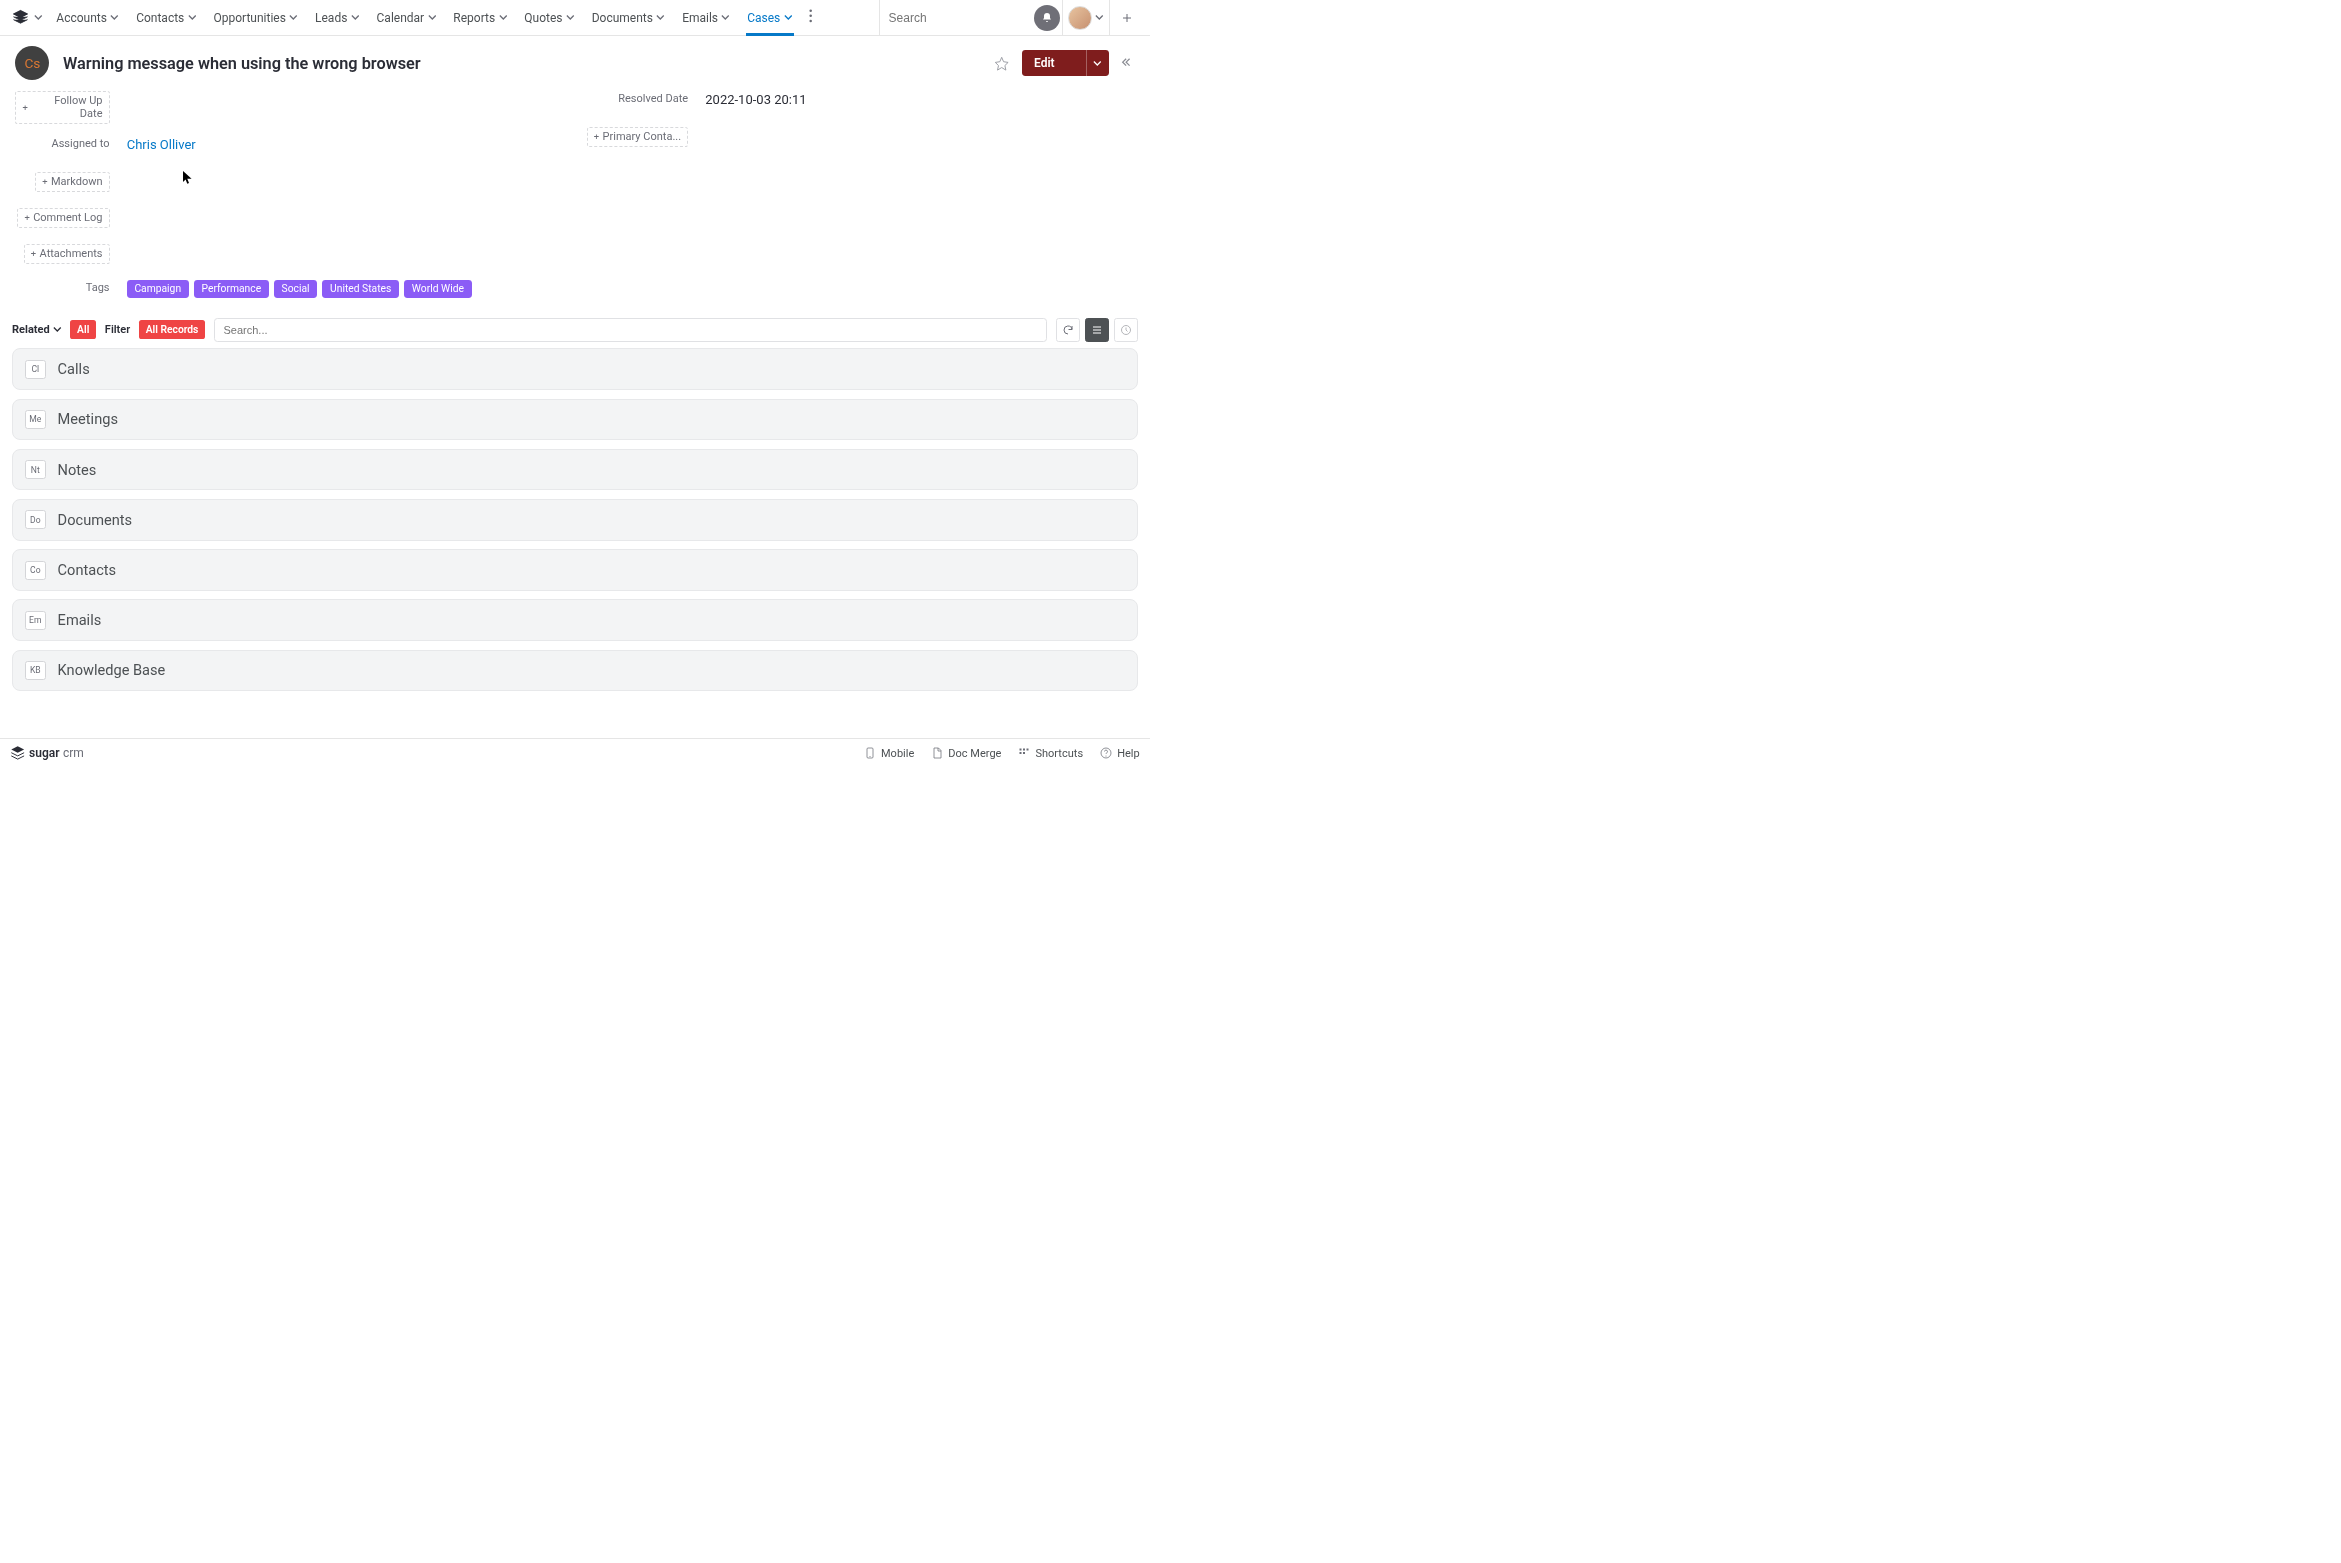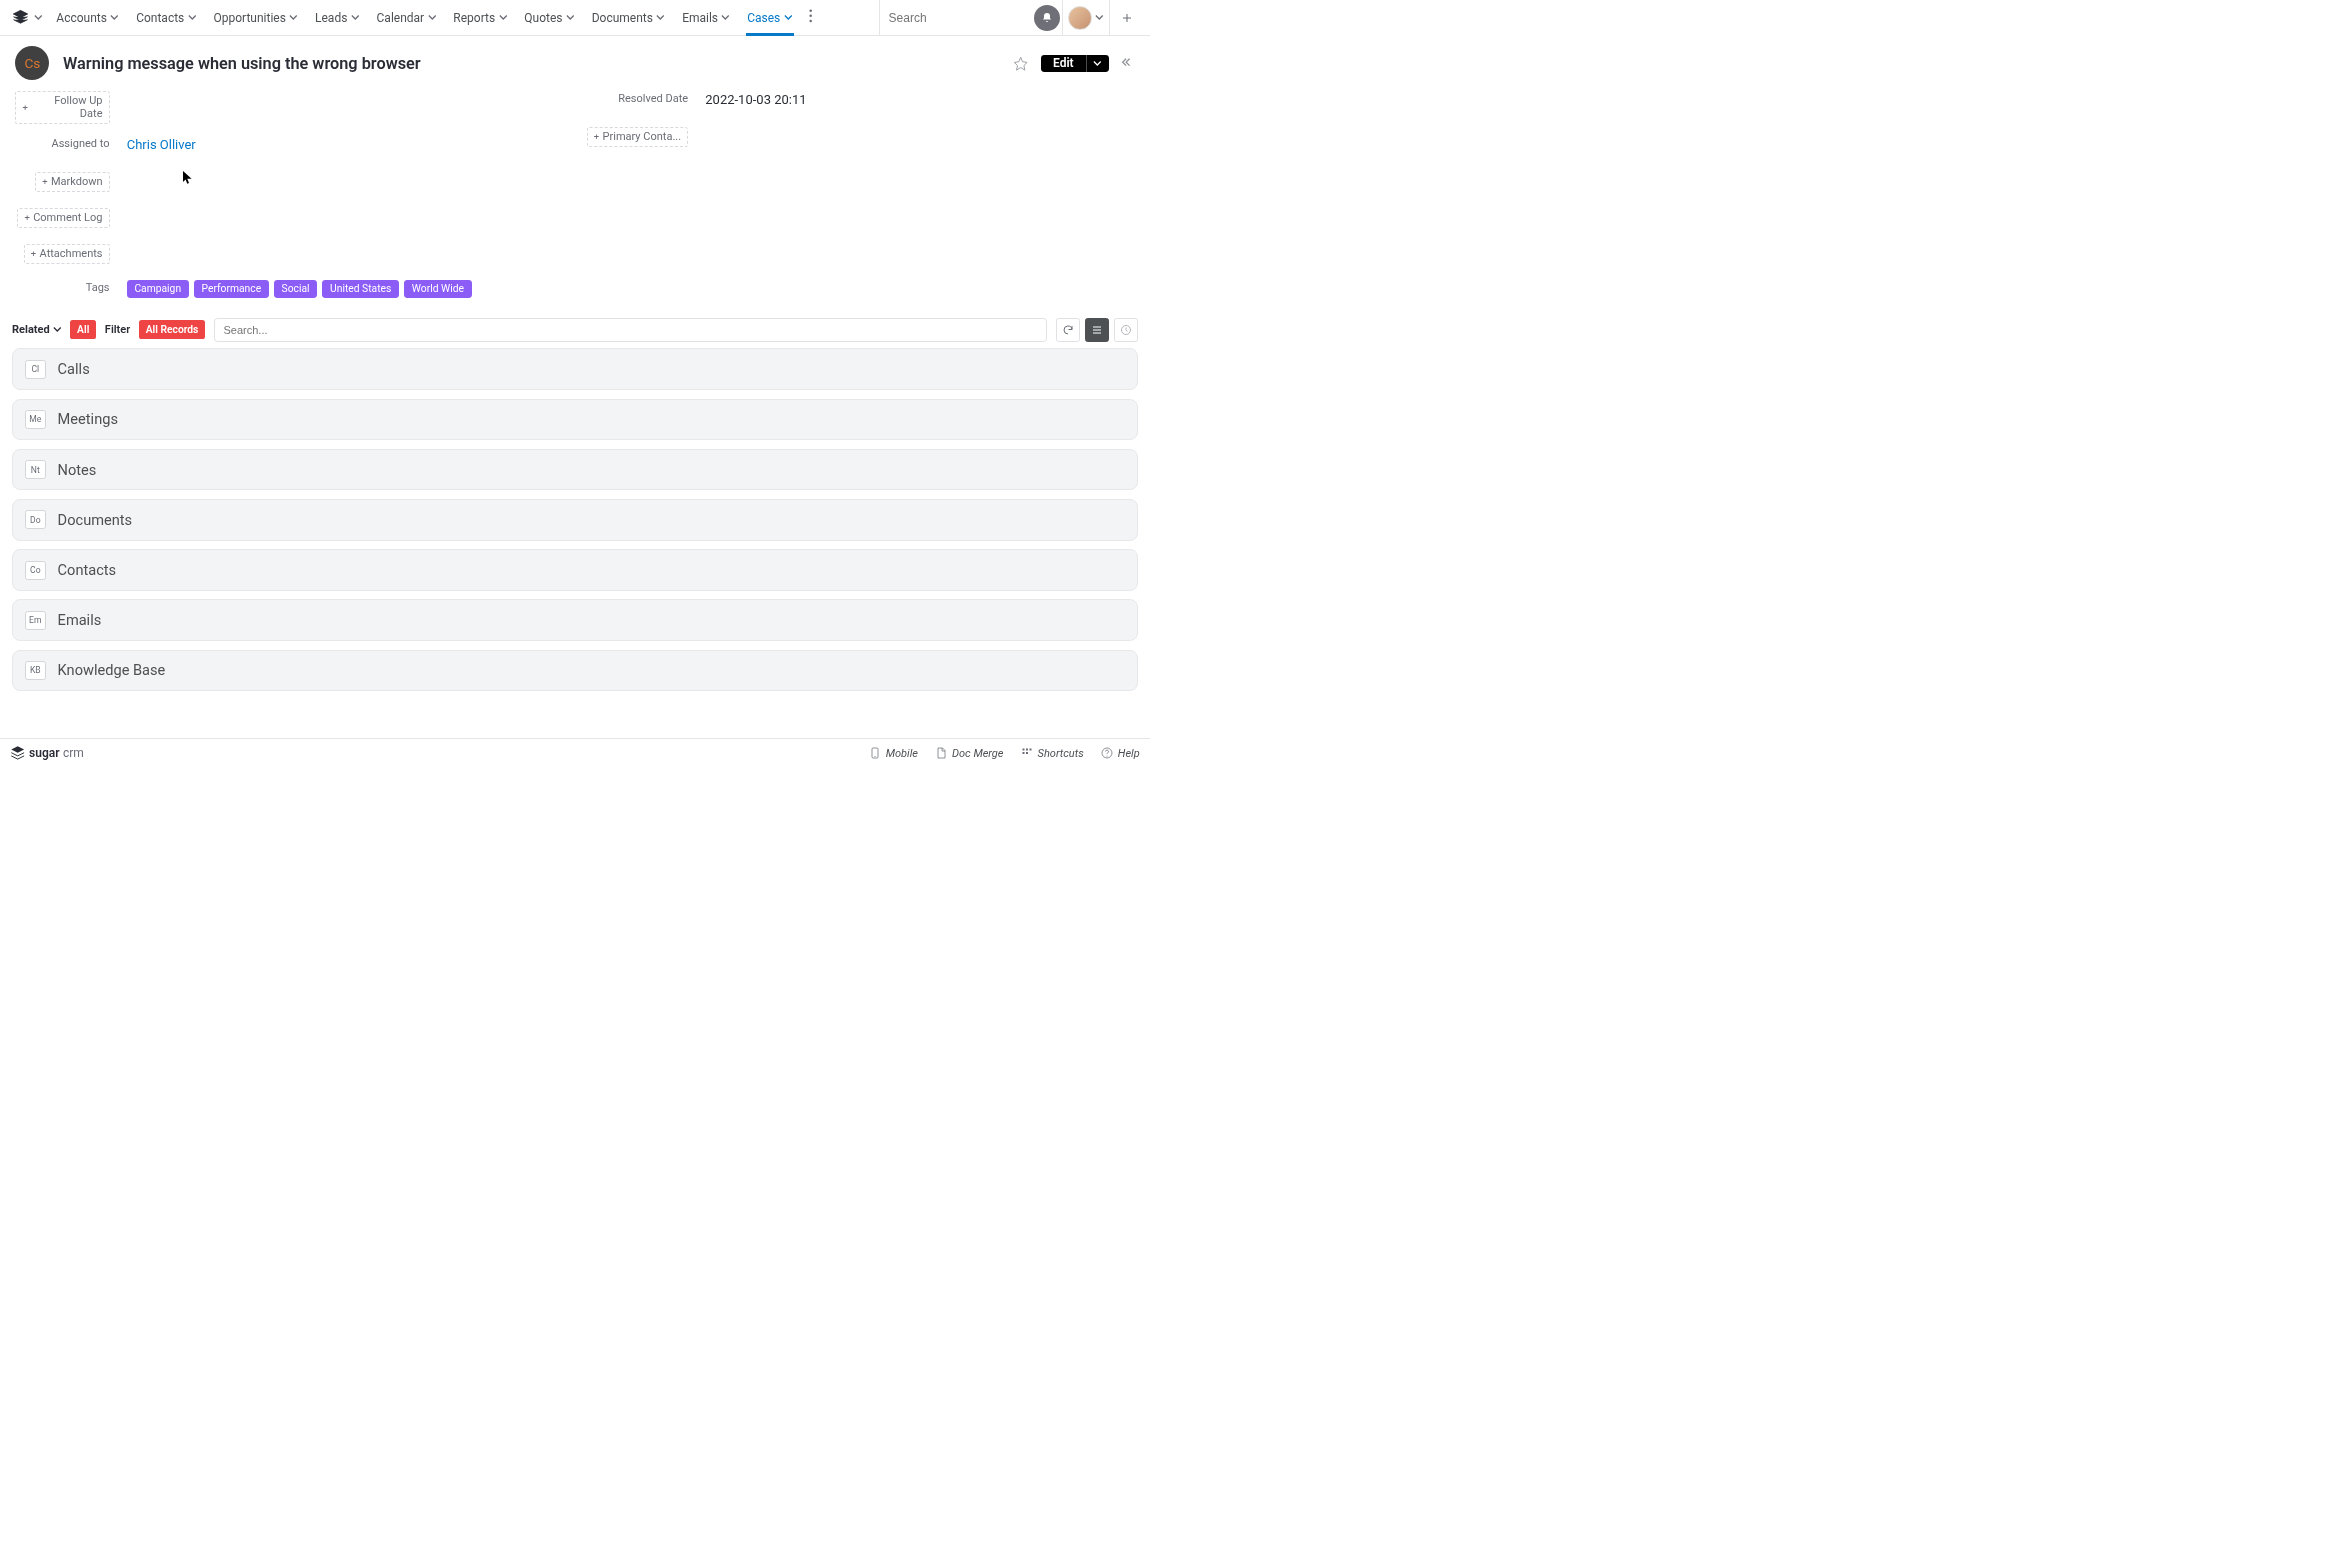--- a/index.html
+++ b/index.html
@@ -150,28 +150,29 @@
     align-items: center;
     gap: 8.6px;
   }
   .star-btn {
     width: 24px; height: 24px;
     display: flex; align-items: center; justify-content: center;
     cursor: pointer;
     color: #9a9ca3;
   }
   .edit-btn {
-    background: #000000;
+    background: #7f1d1d;
     color: #fff;
     border-radius: 3.4px;
-    height: 17px;
+    height: 26px;
     display: flex; align-items: center;
     font-size: 12px;
     font-weight: 600;
     cursor: pointer;
+    gap: 19px;
   }
   .edit-btn .label { padding: 0 12px; }
   .edit-btn .edit-dd {
     border-left: 0.9px solid rgba(255,255,255,0.3);
     padding: 0 6.9px;
     height: 100%;
     display: flex; align-items: center;
   }
   .collapse-sidebar {
     color: #8a8c93;
@@ -341,21 +342,21 @@
     gap: 16px;
   }
   .footer-logo {
     display: flex; align-items: center; gap: 3.4px;
     font-weight: 600;
     color: #2b2d36;
   }
   .footer-logo .crm { font-weight: 400; color: #6b6d76; }
   .footer-right {
     margin-left: auto;
-    display: flex; align-items: center; gap: 17px; font-style: italic;
+    display: flex; align-items: center; gap: 17px;
   }
   .footer-item {
     display: flex; align-items: center; gap: 5.1px;
     font-size: 11px;
     color: #4d5154;
     cursor: pointer;
   }
 
   .cursor-pointer {
     position: absolute;

